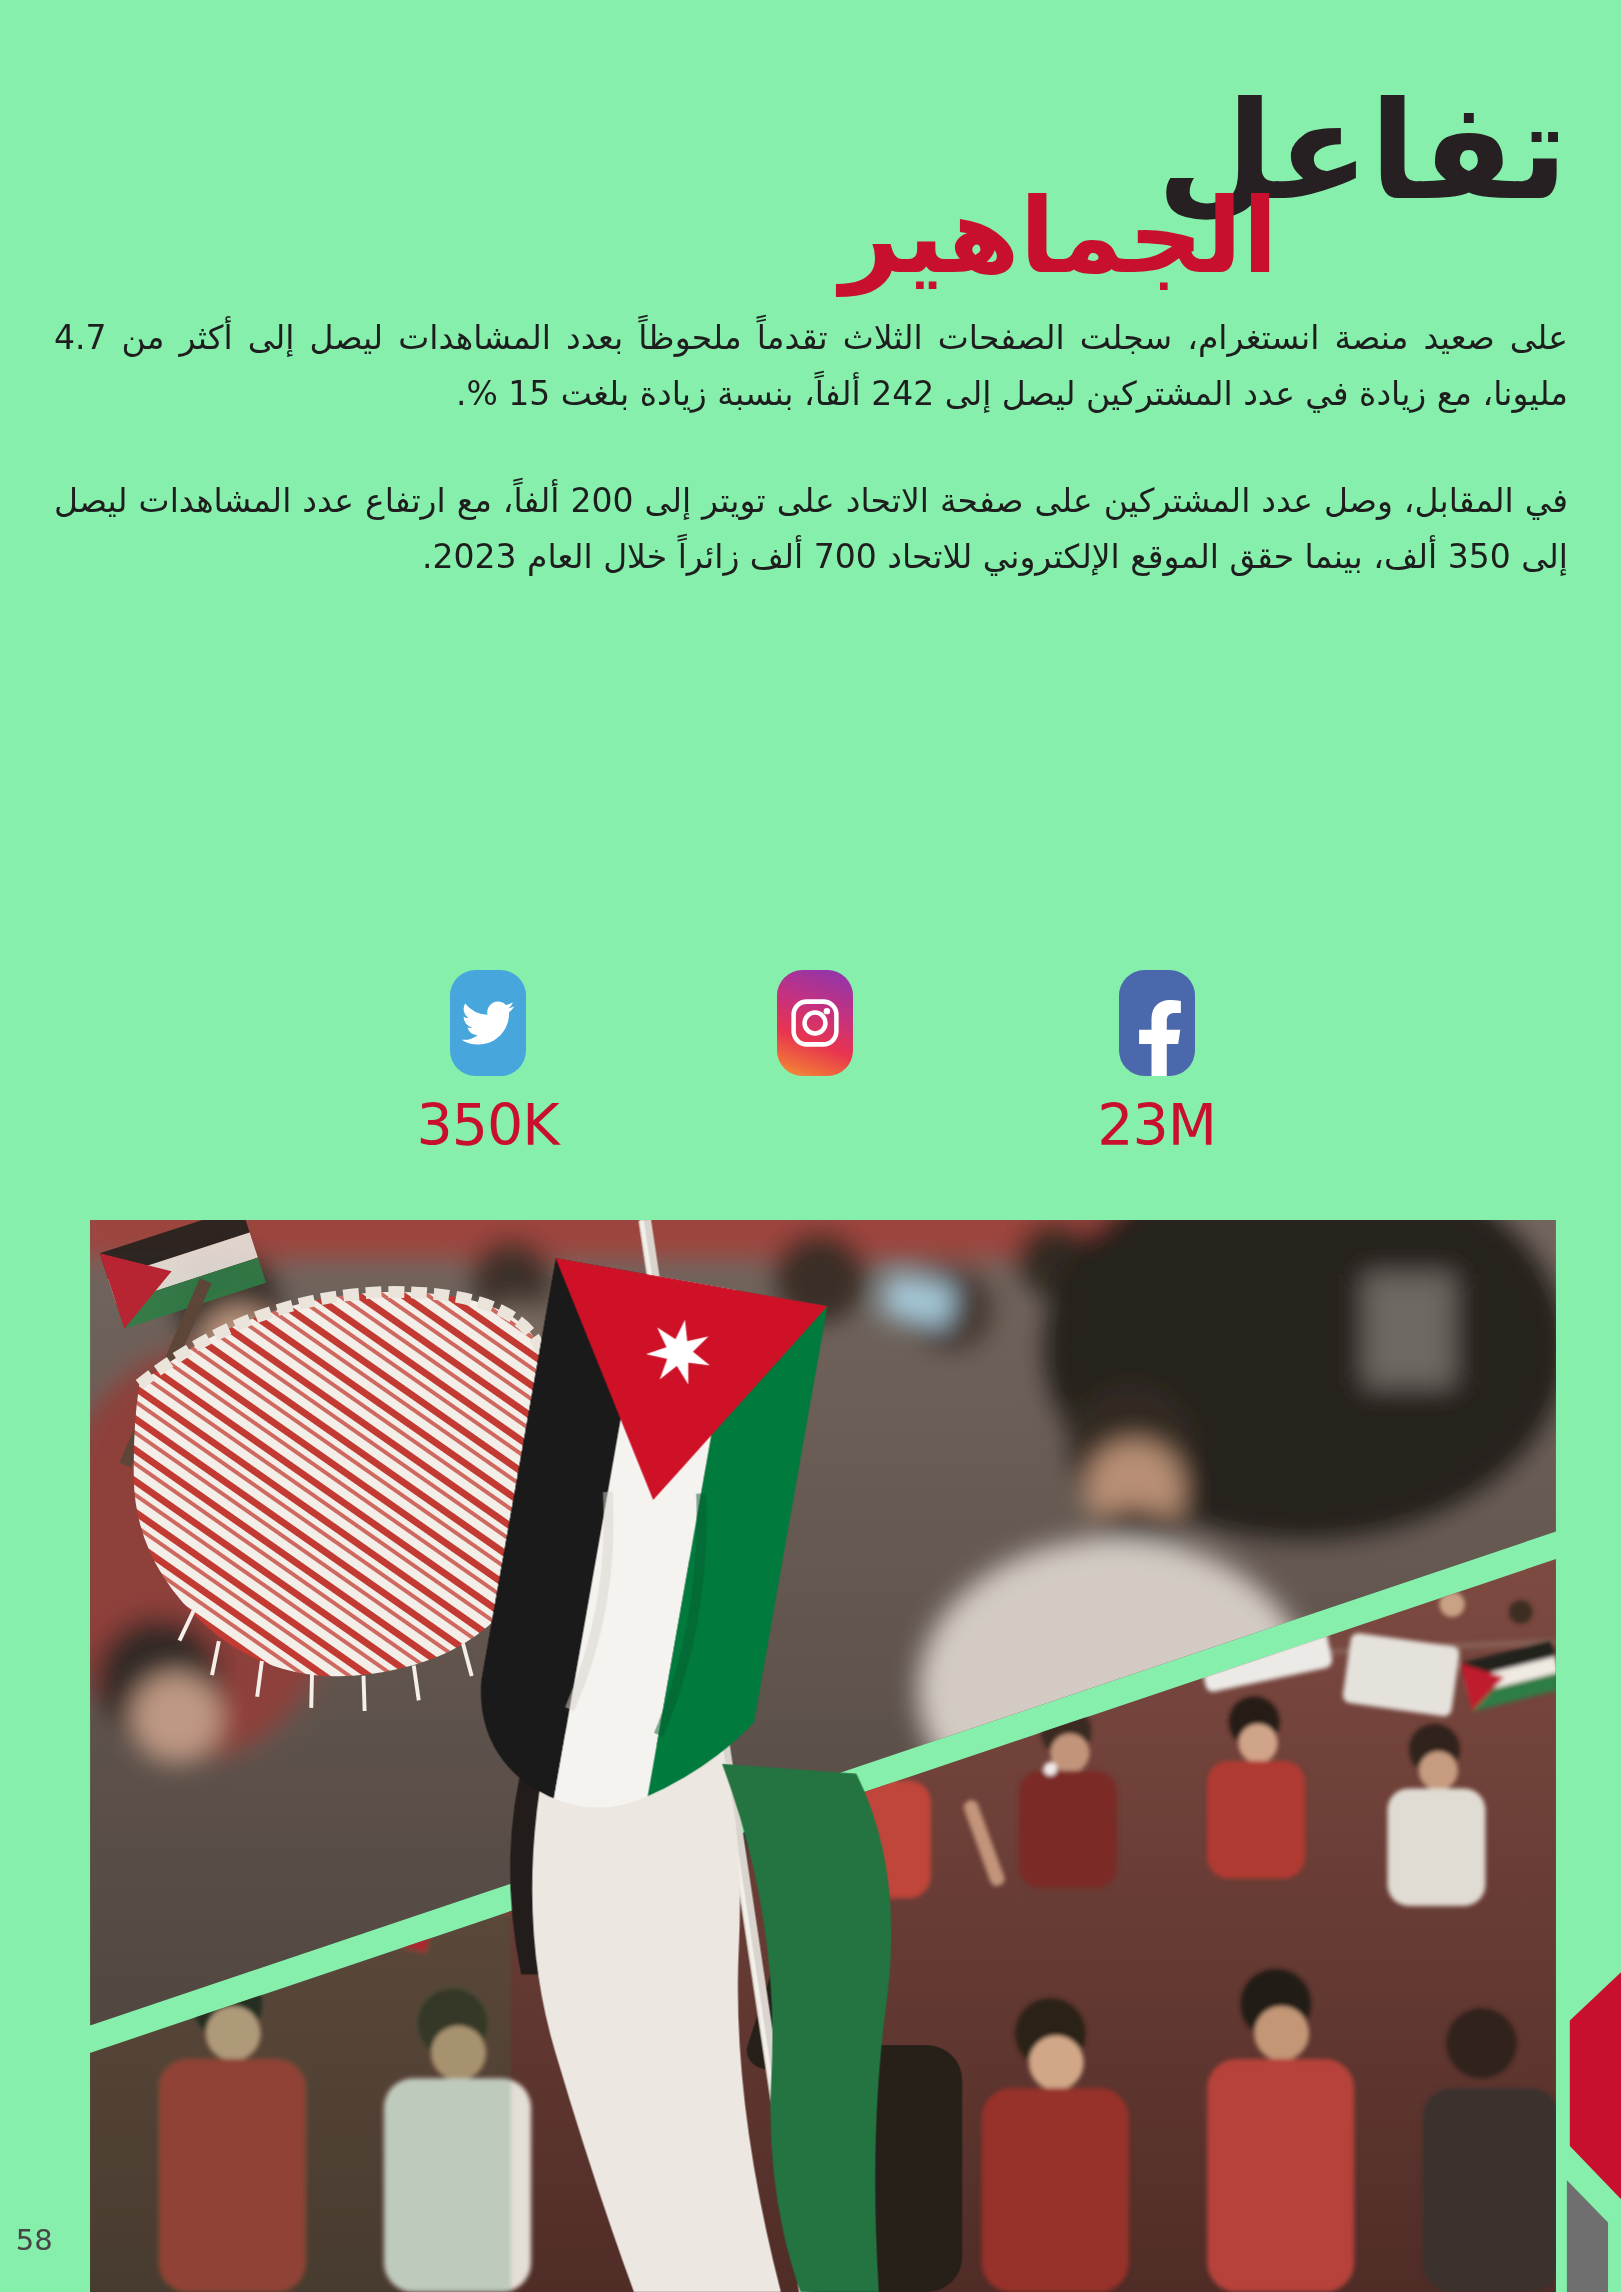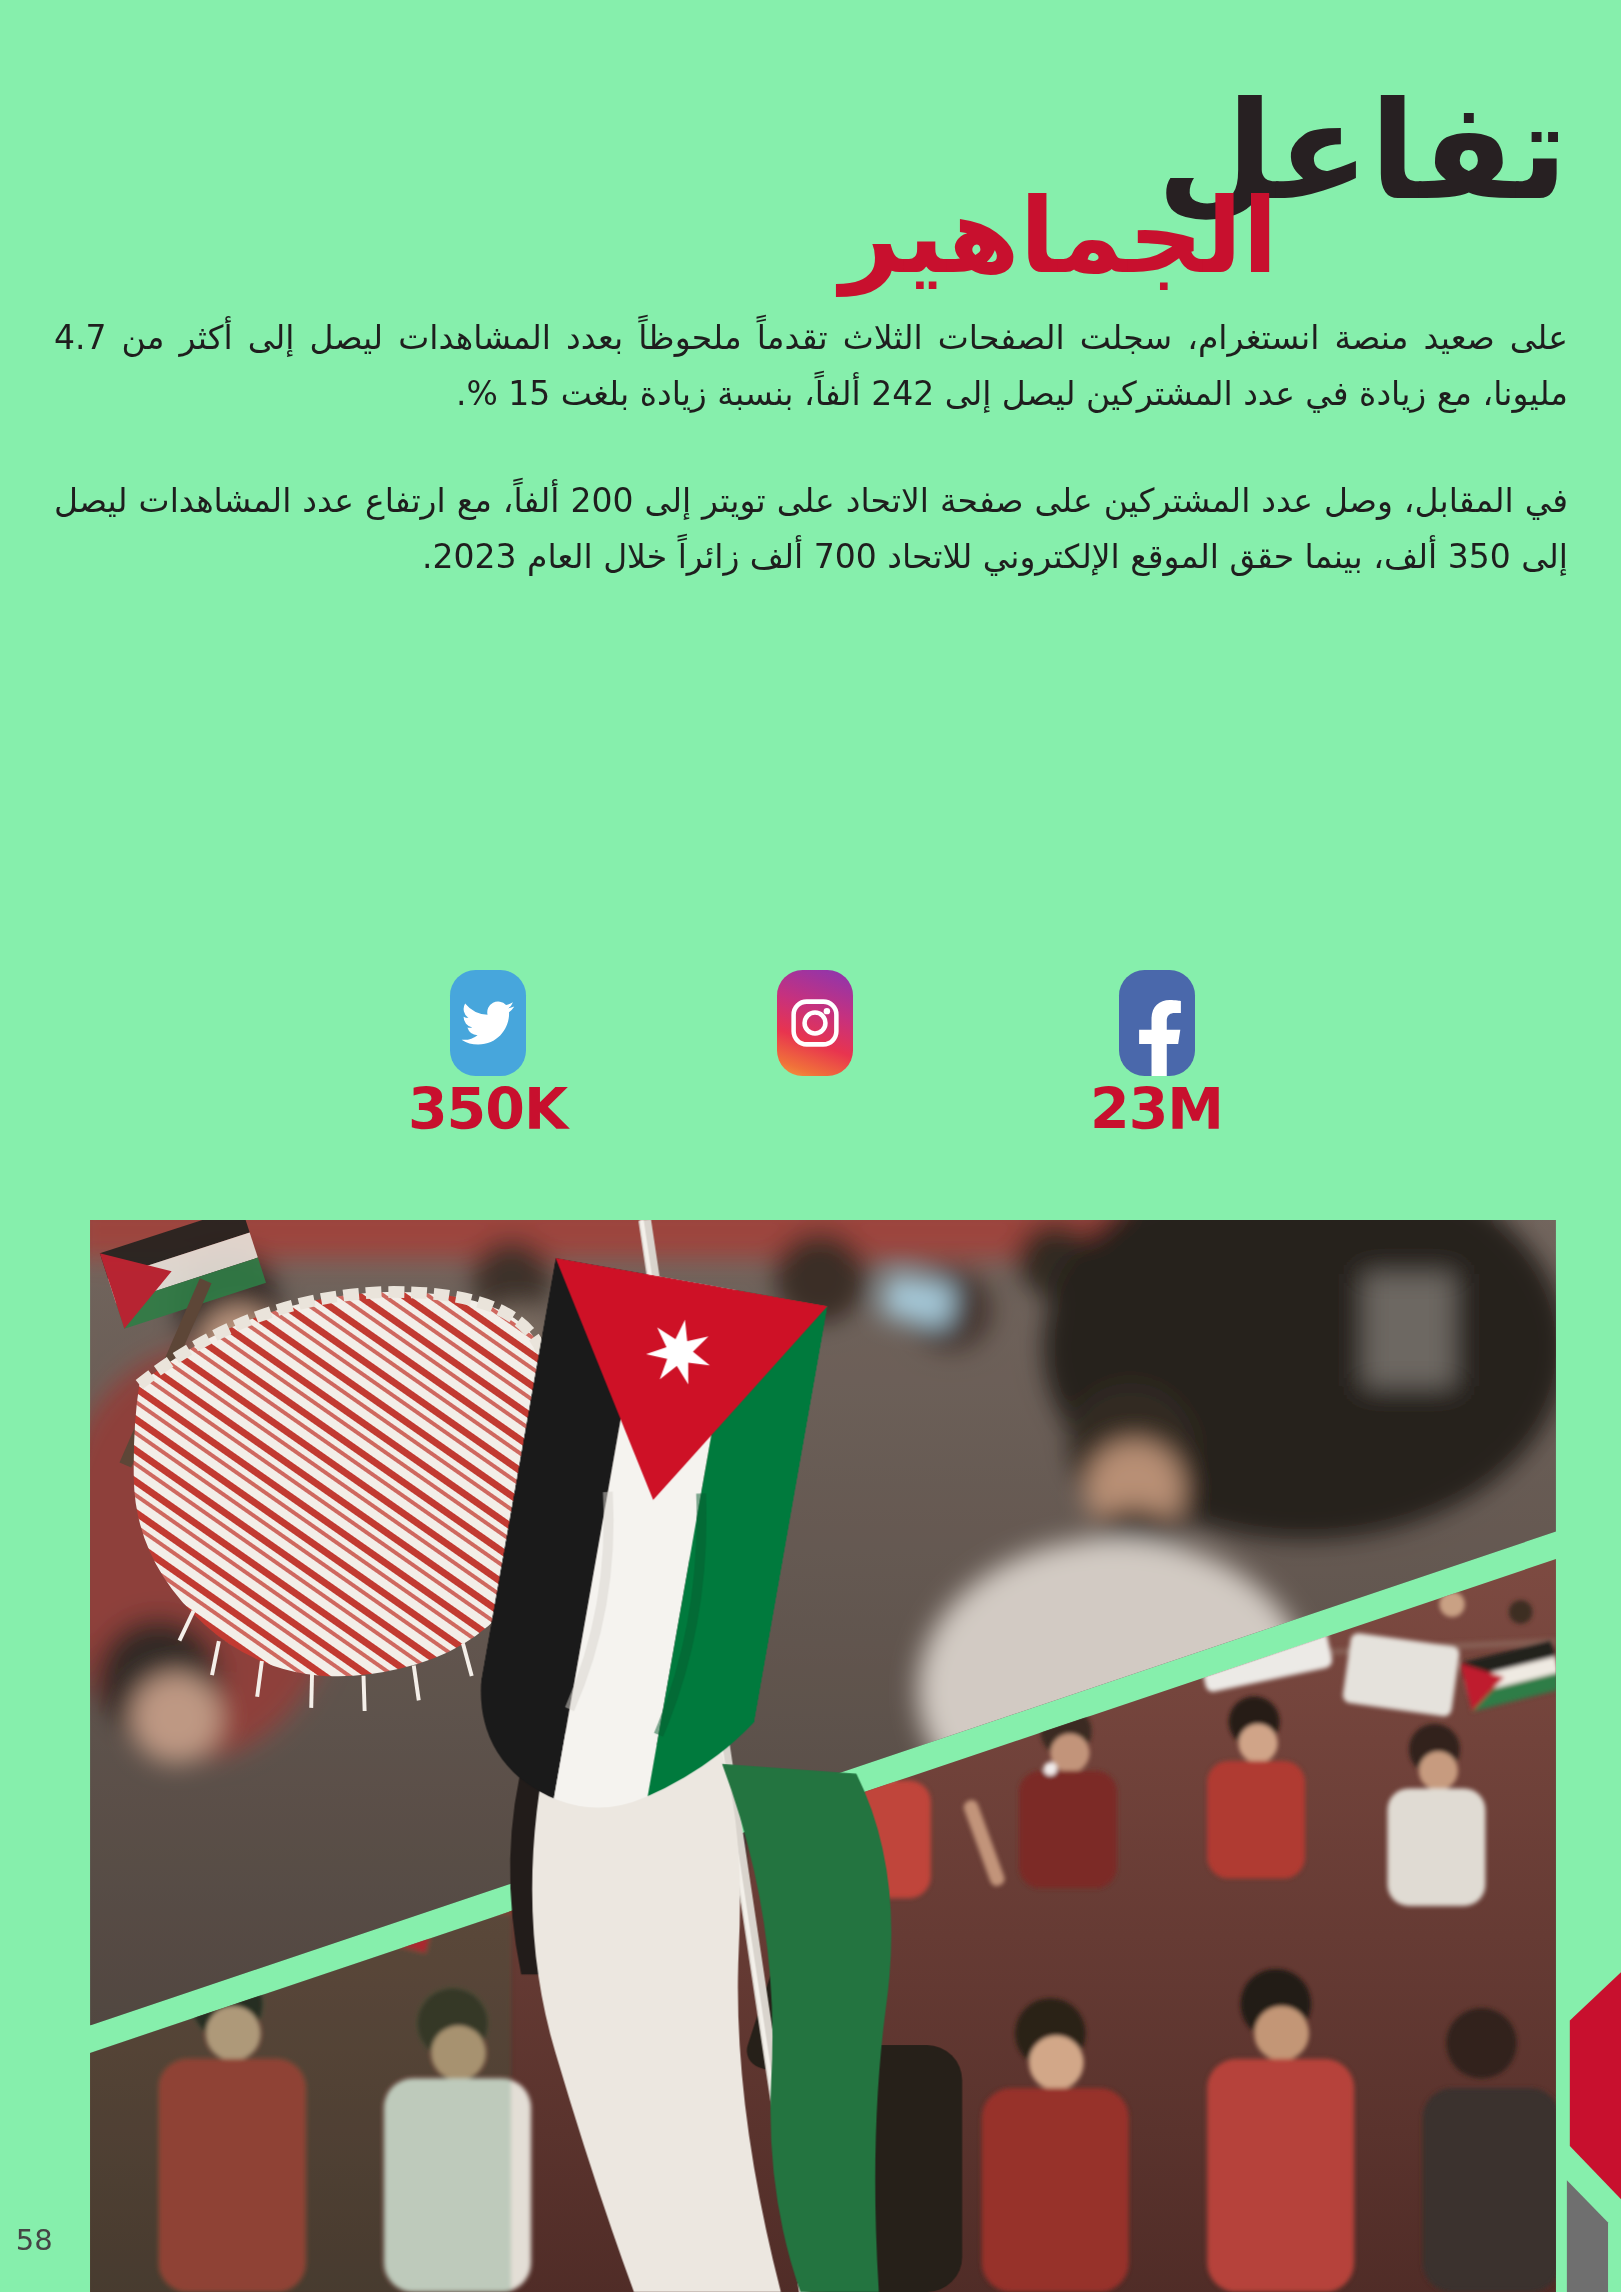--- a/index.html
+++ b/index.html
@@ -60,23 +60,23 @@
     position:relative;
   }
   .icon-tw{background:#47a6dc;}
   .icon-ig{background:linear-gradient(200deg,#8a36b1 0%,#c6317e 38%,#e8344f 65%,#f0703a 88%,#f29c3c 100%);}
   .icon-fb{background:#4a68ab;}
   .app-icon svg{position:absolute;}
   .icon-tw svg{left:50%; top:50%; transform:translate(-50%,-50%); width:53px; height:53px;}
   .icon-ig svg{left:50%; top:50%; transform:translate(-50%,-50%); width:57px; height:57px;}
   .icon-fb svg{left:55%; bottom:-2px; transform:translateX(-50%); height:78px;}
   .count{
-    margin-top:0;
+    margin-top:16px;
     font-size:57px;
-    font-weight:bold;
+    font-weight:normal;
     letter-spacing:-1px;
     color:#c8102e;
   }
   
   .photo{
     position:absolute;
     left:90px; top:1220px;
     width:1466px; height:1072px;
   }
   .photo svg{display:block;}

